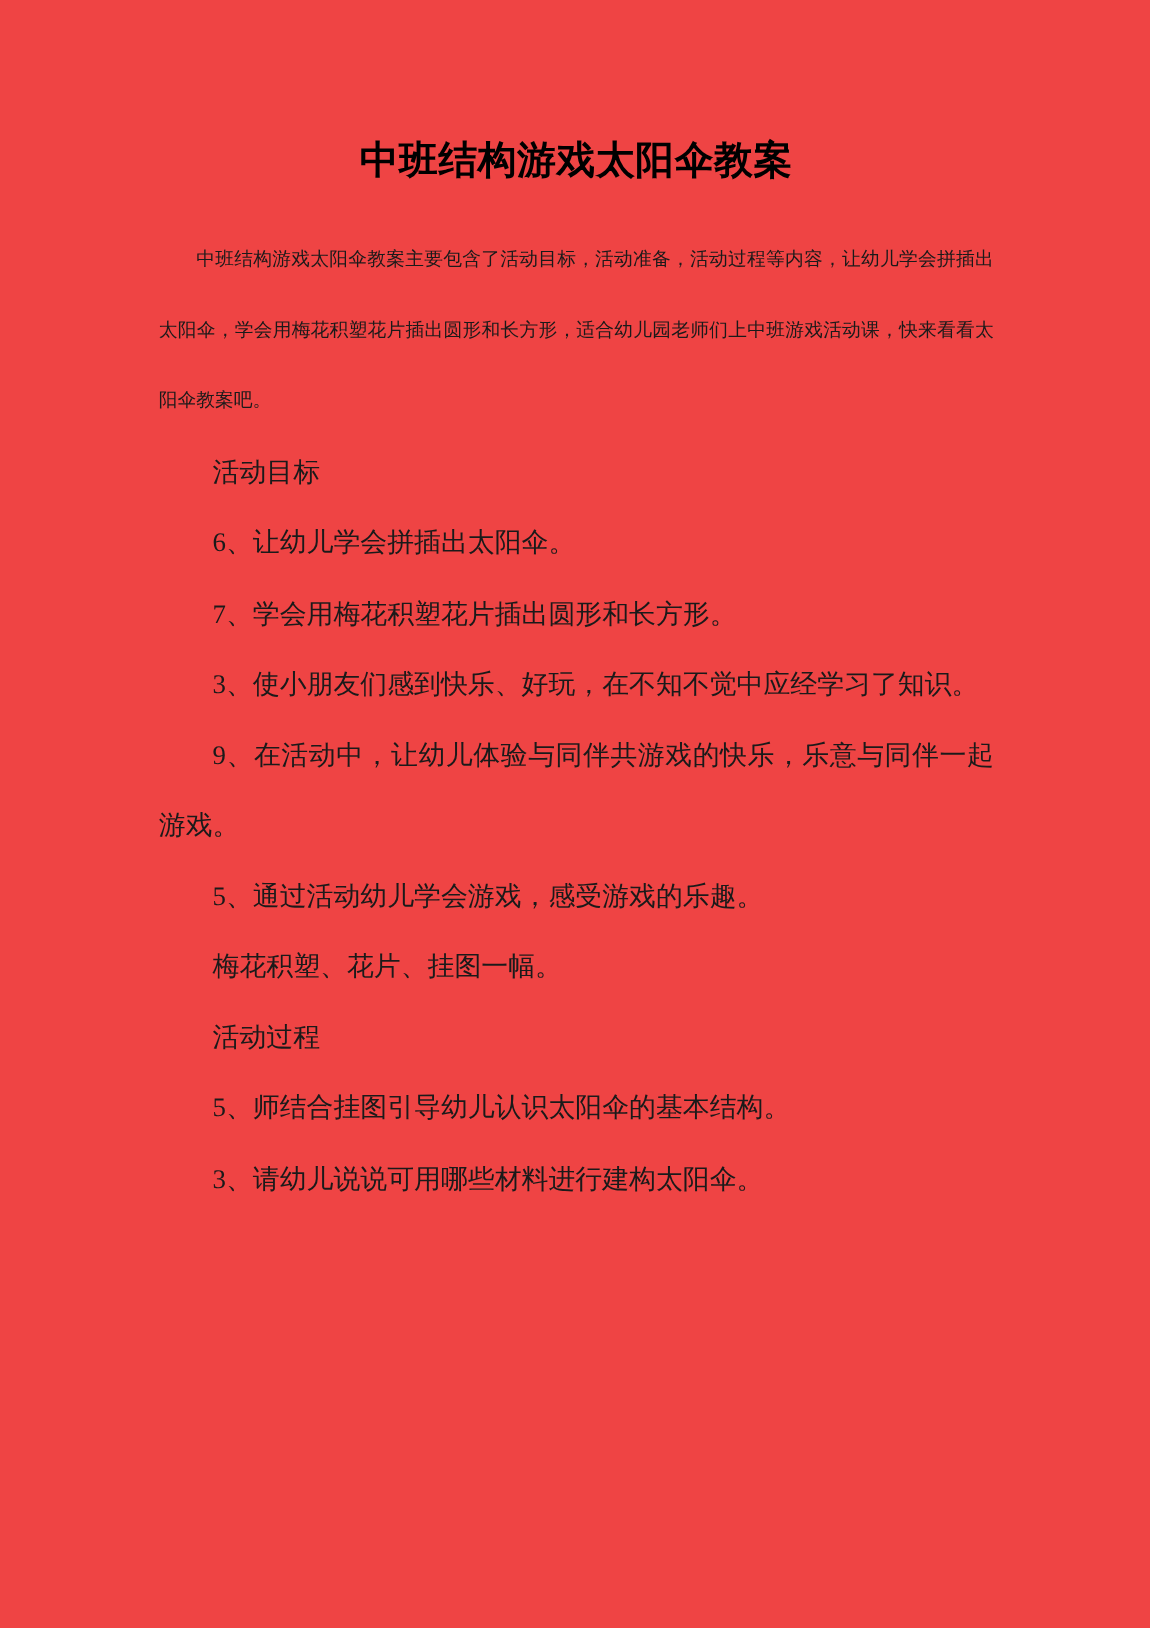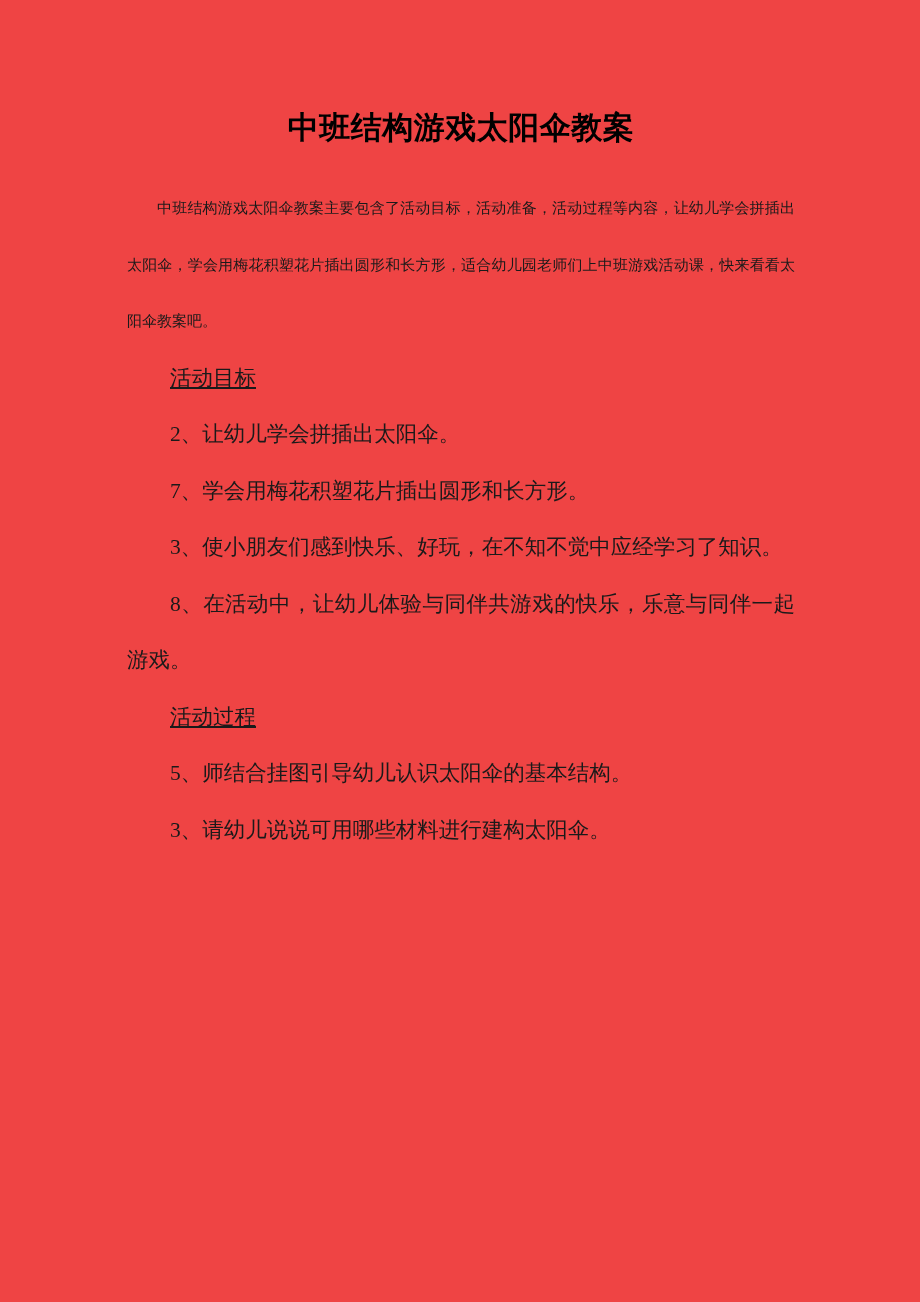--- a/index.html
+++ b/index.html
@@ -58,45 +58,46 @@
     line-height: 56.5px;
     text-align: justify;
     text-justify: inter-ideograph;
     text-indent: 2em;
     margin: 0;
     color: #1a1a1a;
   }
 
   .block.section-head {
     color: #1a1a1a;
-    text-decoration: underline;
   }
 </style>
 </head>
 <body>
 
 <div class="page">
   <div class="doc-body">
 
     <h1 class="doc-title">中班结构游戏太阳伞教案</h1>
 
     <p class="intro">中班结构游戏太阳伞教案主要包含了活动目标，活动准备，活动过程等内容，让幼儿学会拼插出太阳伞，学会用梅花积塑花片插出圆形和长方形，适合幼儿园老师们上中班游戏活动课，快来看看太阳伞教案吧。</p>
 
     <p class="block section-head">活动目标</p>
 
-    <p class="block">2、让幼儿学会拼插出太阳伞。</p>
+    <p class="block">6、让幼儿学会拼插出太阳伞。</p>
 
     <p class="block">7、学会用梅花积塑花片插出圆形和长方形。</p>
 
     <p class="block">3、使小朋友们感到快乐、好玩，在不知不觉中应经学习了知识。</p>
 
-    <p class="block">8、在活动中，让幼儿体验与同伴共游戏的快乐，乐意与同伴一起游戏。</p>
+    <p class="block">9、在活动中，让幼儿体验与同伴共游戏的快乐，乐意与同伴一起游戏。</p>
+
+    <p class="block">5、通过活动幼儿学会游戏，感受游戏的乐趣。</p>
 
 
-
+    <p class="block">梅花积塑、花片、挂图一幅。</p>
 
     <p class="block section-head">活动过程</p>
 
 
     <p class="block">5、师结合挂图引导幼儿认识太阳伞的基本结构。</p>
 
     <p class="block">3、请幼儿说说可用哪些材料进行建构太阳伞。</p>
 
   </div>
 </div>

